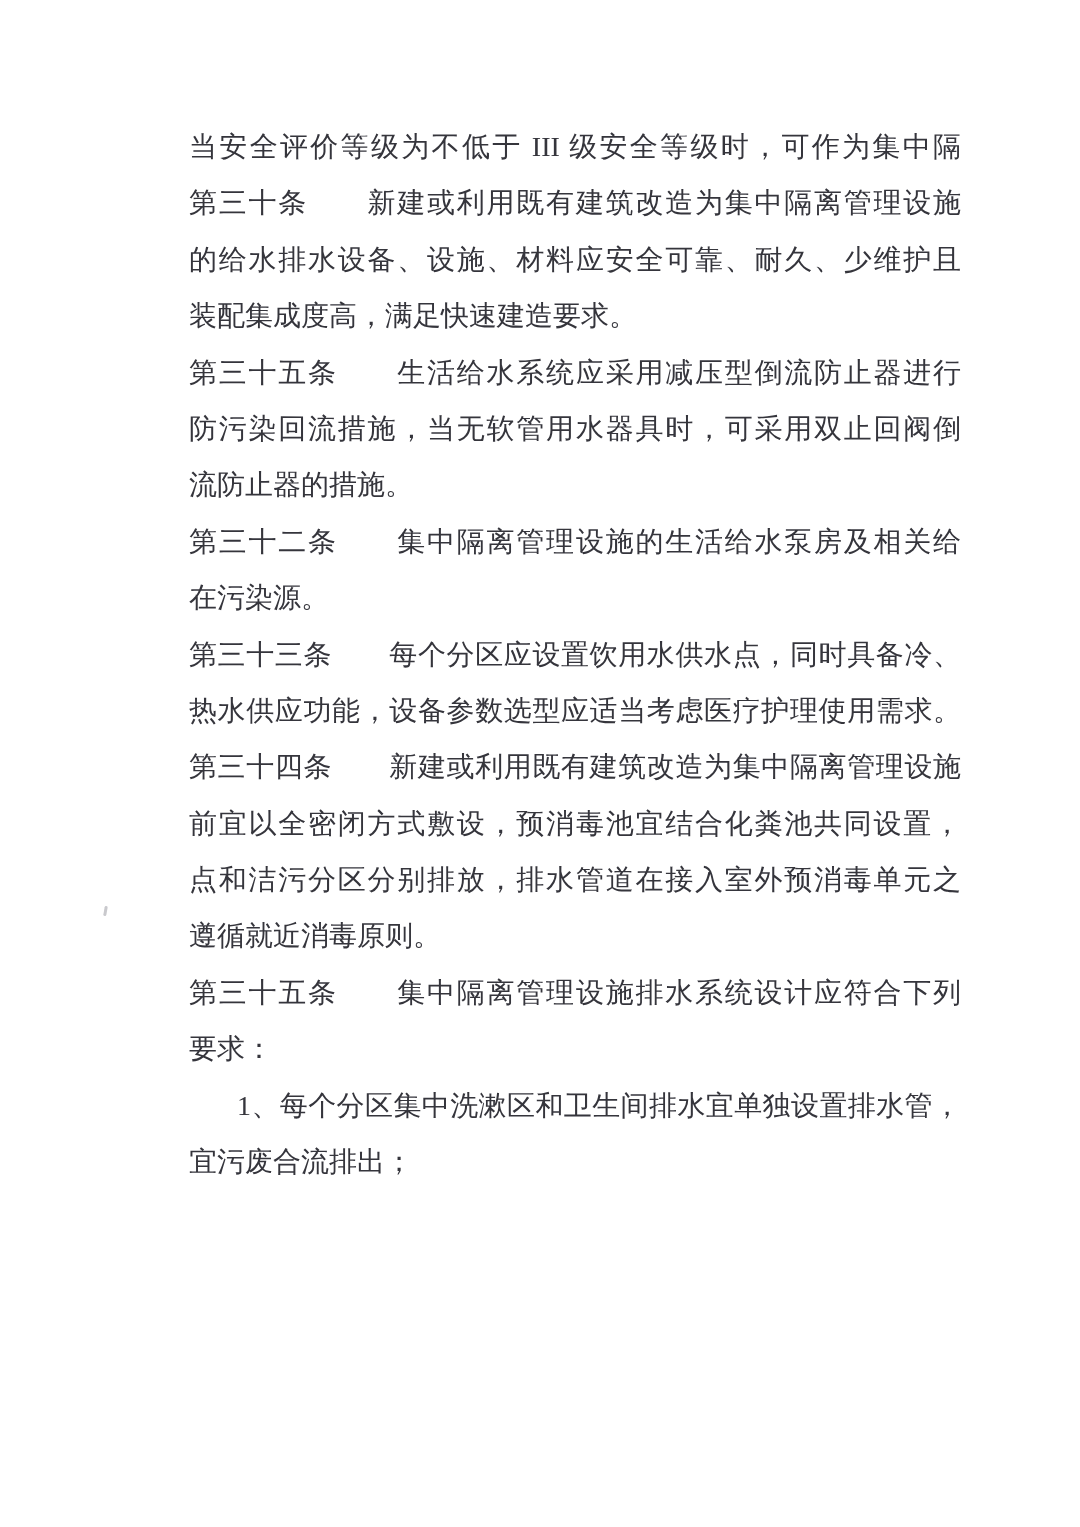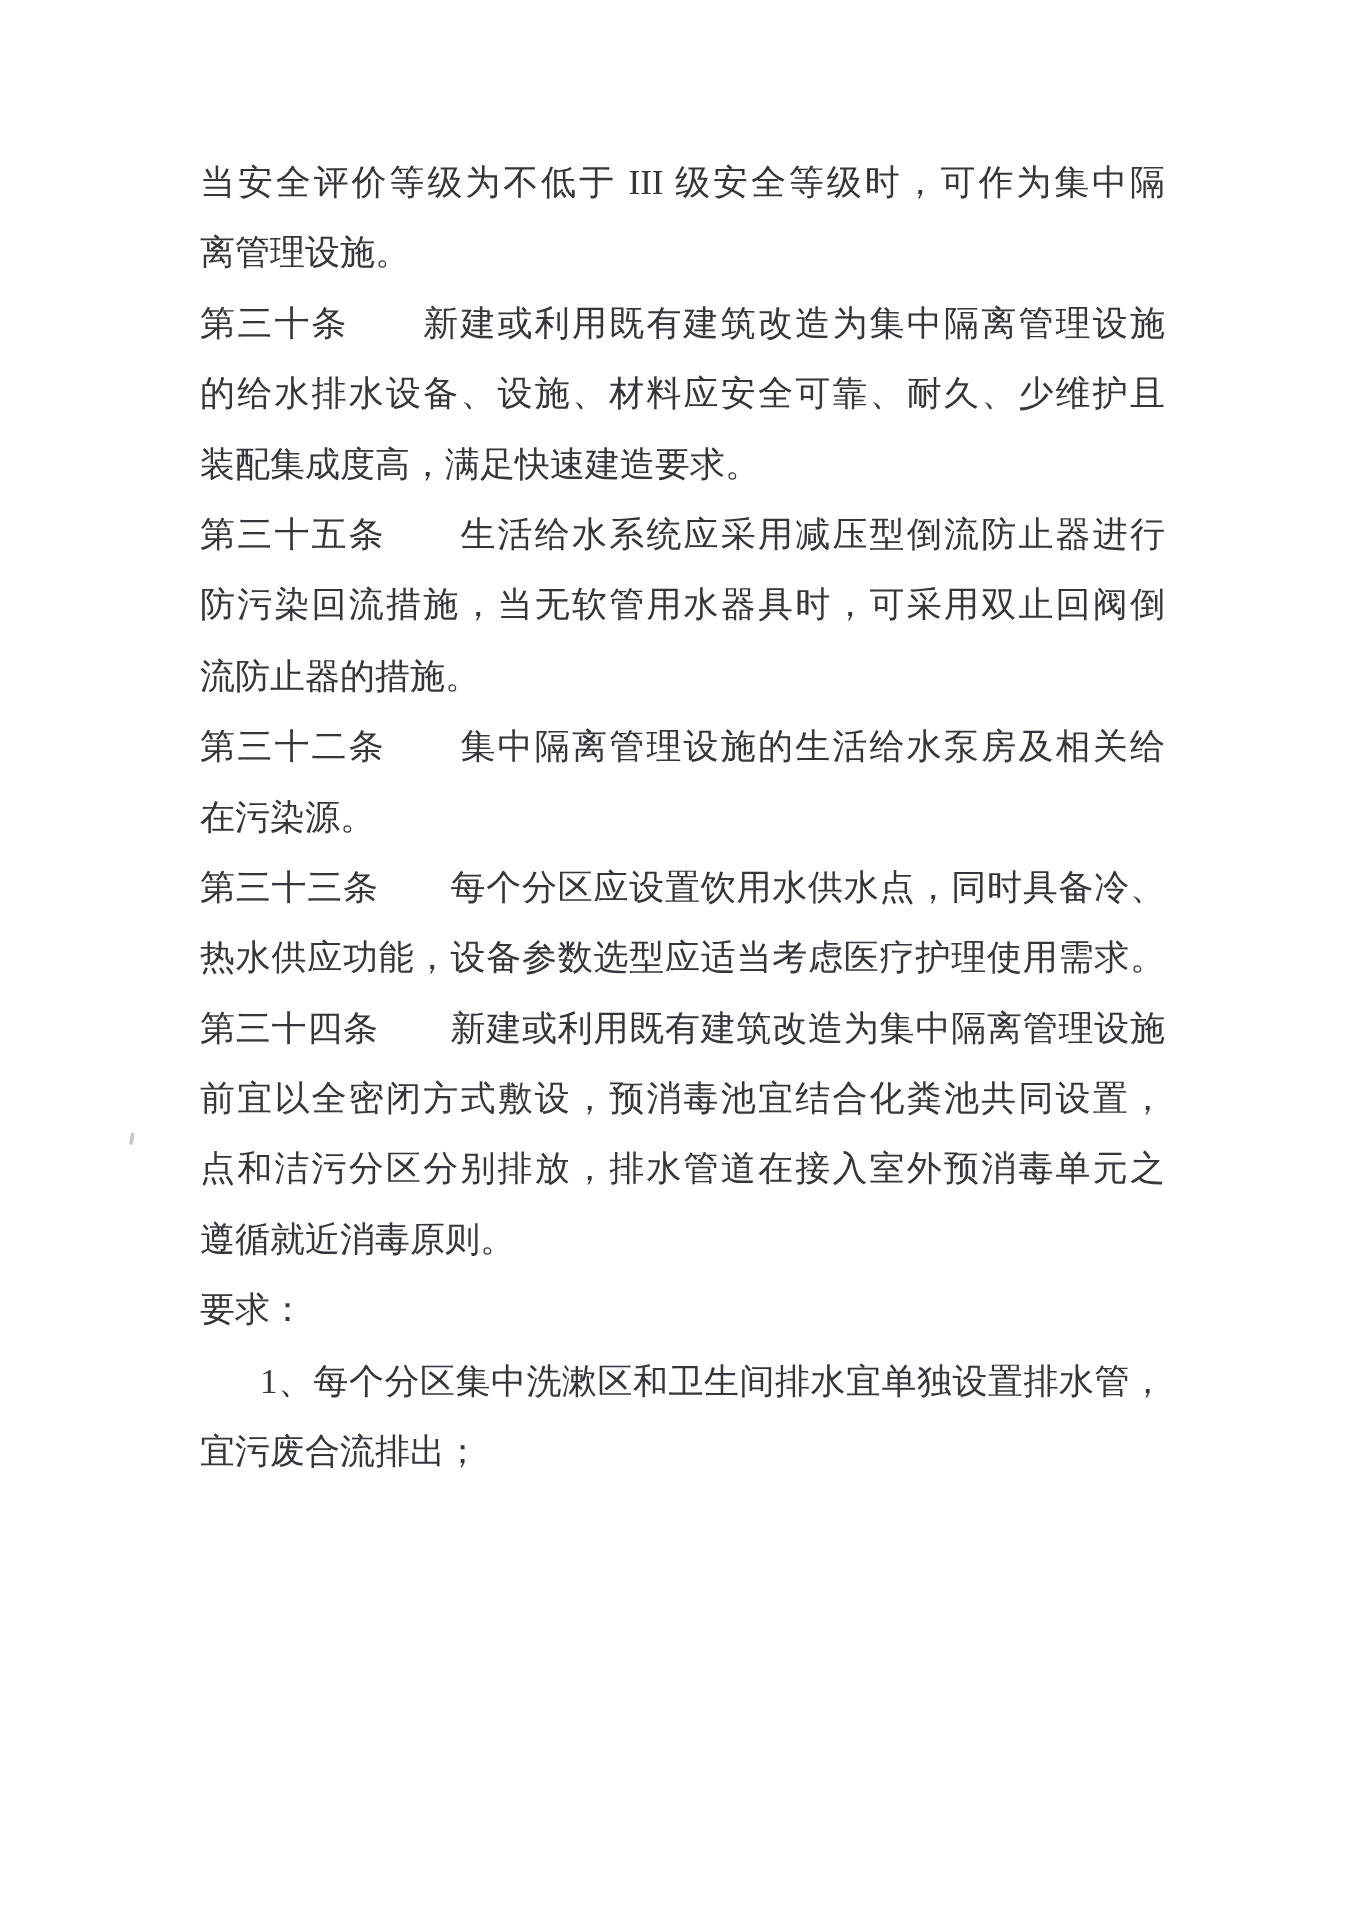--- a/index.html
+++ b/index.html
@@ -7,20 +7,21 @@
     padding: 0;
     background: #ffffff;
   }
   .page {
     position: relative;
     width: 1008px;
     height: 1527px;
     background: var(--page-bg, #ffffff);
     overflow: hidden;
     font-family: "Liberation Serif", "DejaVu Serif", serif;
+    padding-left: 29px;
   }
   .doc {
     box-sizing: content-box;
     padding: 119px 0 0 160px;
     width: 772px;
   }
   .line {
     font-size: 28px;
     line-height: 56.4px;
     height: 56.4px;
@@ -47,32 +48,32 @@
     transform: rotate(10deg);
   }
 </style>
 </head>
 <body>
 
 <div class="page">
   <div class="ink-speck"></div>
   <div class="doc">
     <div class="line j">当安全评价等级为不低于 III 级安全等级时，可作为集中隔</div>
-    <div class="line">离管理设施。</div>
     <div class="line j">第三十条　　新建或利用既有建筑改造为集中隔离管理设施</div>
     <div class="line j">的给水排水设备、设施、材料应安全可靠、耐久、少维护且</div>
     <div class="line">装配集成度高，满足快速建造要求。</div>
     <div class="line j">第三十五条　　生活给水系统应采用减压型倒流防止器进行</div>
     <div class="line j">防污染回流措施，当无软管用水器具时，可采用双止回阀倒</div>
     <div class="line">流防止器的措施。</div>
     <div class="line j">第三十二条　　集中隔离管理设施的生活给水泵房及相关给</div>
     <div class="line">在污染源。</div>
     <div class="line j">第三十三条　　每个分区应设置饮用水供水点，同时具备冷、</div>
     <div class="line j">热水供应功能，设备参数选型应适当考虑医疗护理使用需求。</div>
     <div class="line j">第三十四条　　新建或利用既有建筑改造为集中隔离管理设施</div>
     <div class="line j">前宜以全密闭方式敷设，预消毒池宜结合化粪池共同设置，</div>
     <div class="line j">点和洁污分区分别排放，排水管道在接入室外预消毒单元之</div>
     <div class="line">遵循就近消毒原则。</div>
+    <div class="line j">第三十五条　　集中隔离管理设施排水系统设计应符合下列</div>
     <div class="line">要求：</div>
     <div class="line j ind">1、每个分区集中洗漱区和卫生间排水宜单独设置排水管，</div>
     <div class="line">宜污废合流排出；</div>
   </div>
 </div>
 
 </body></html>

